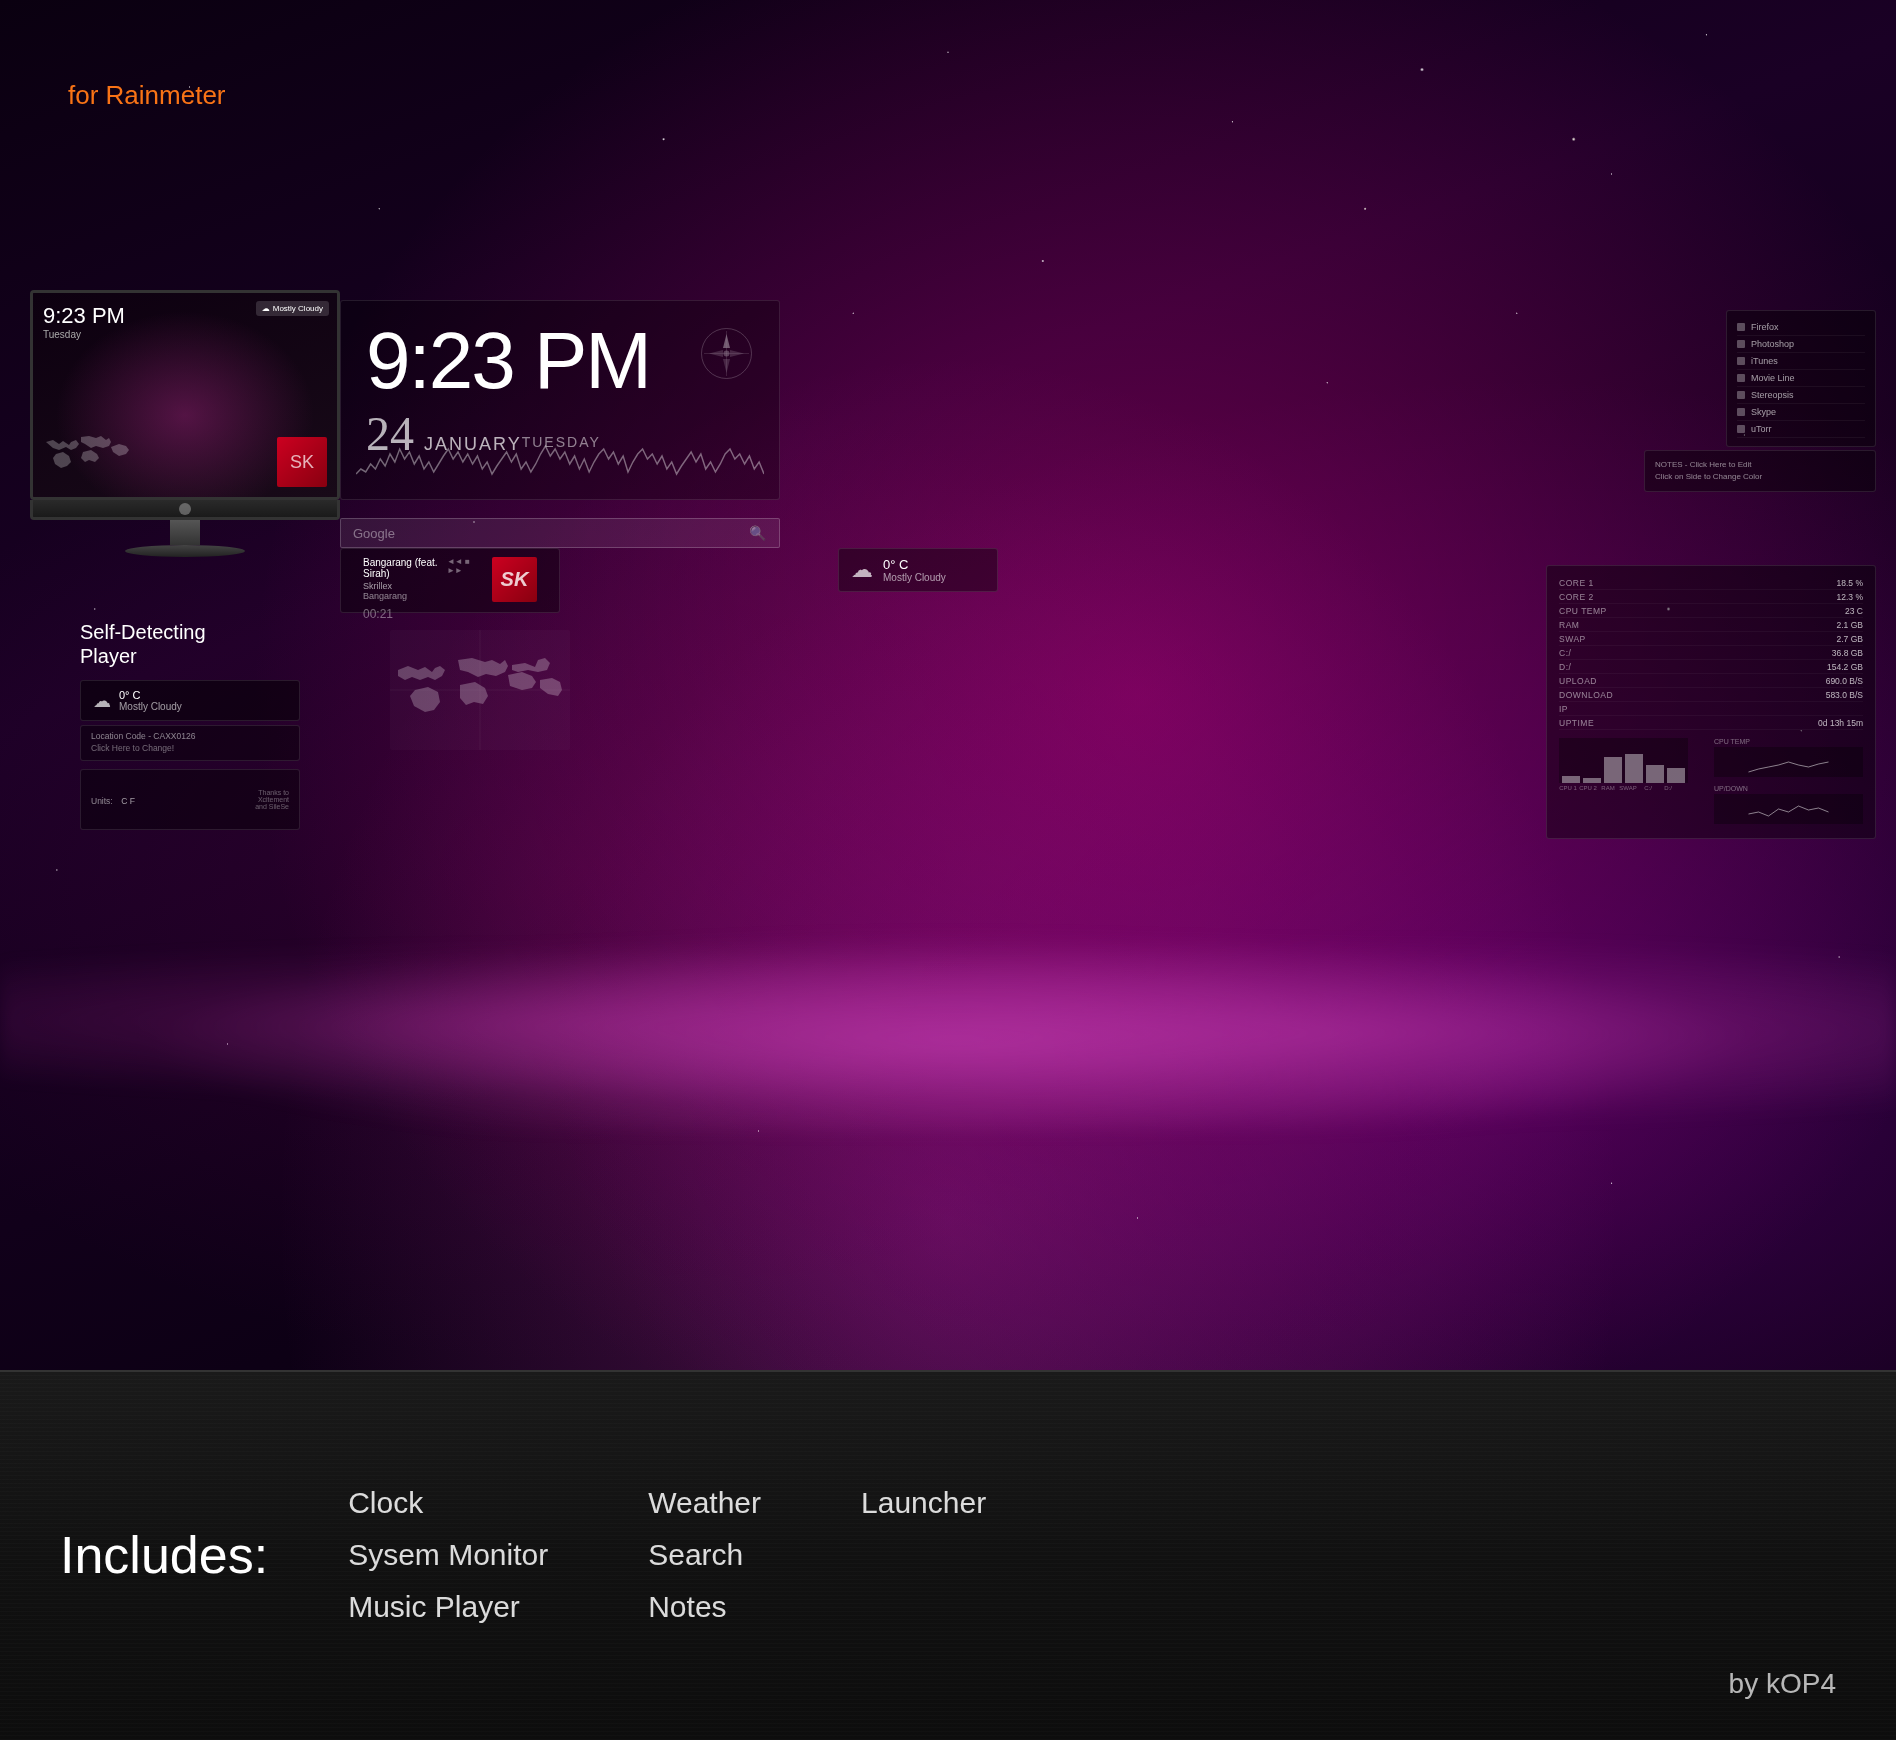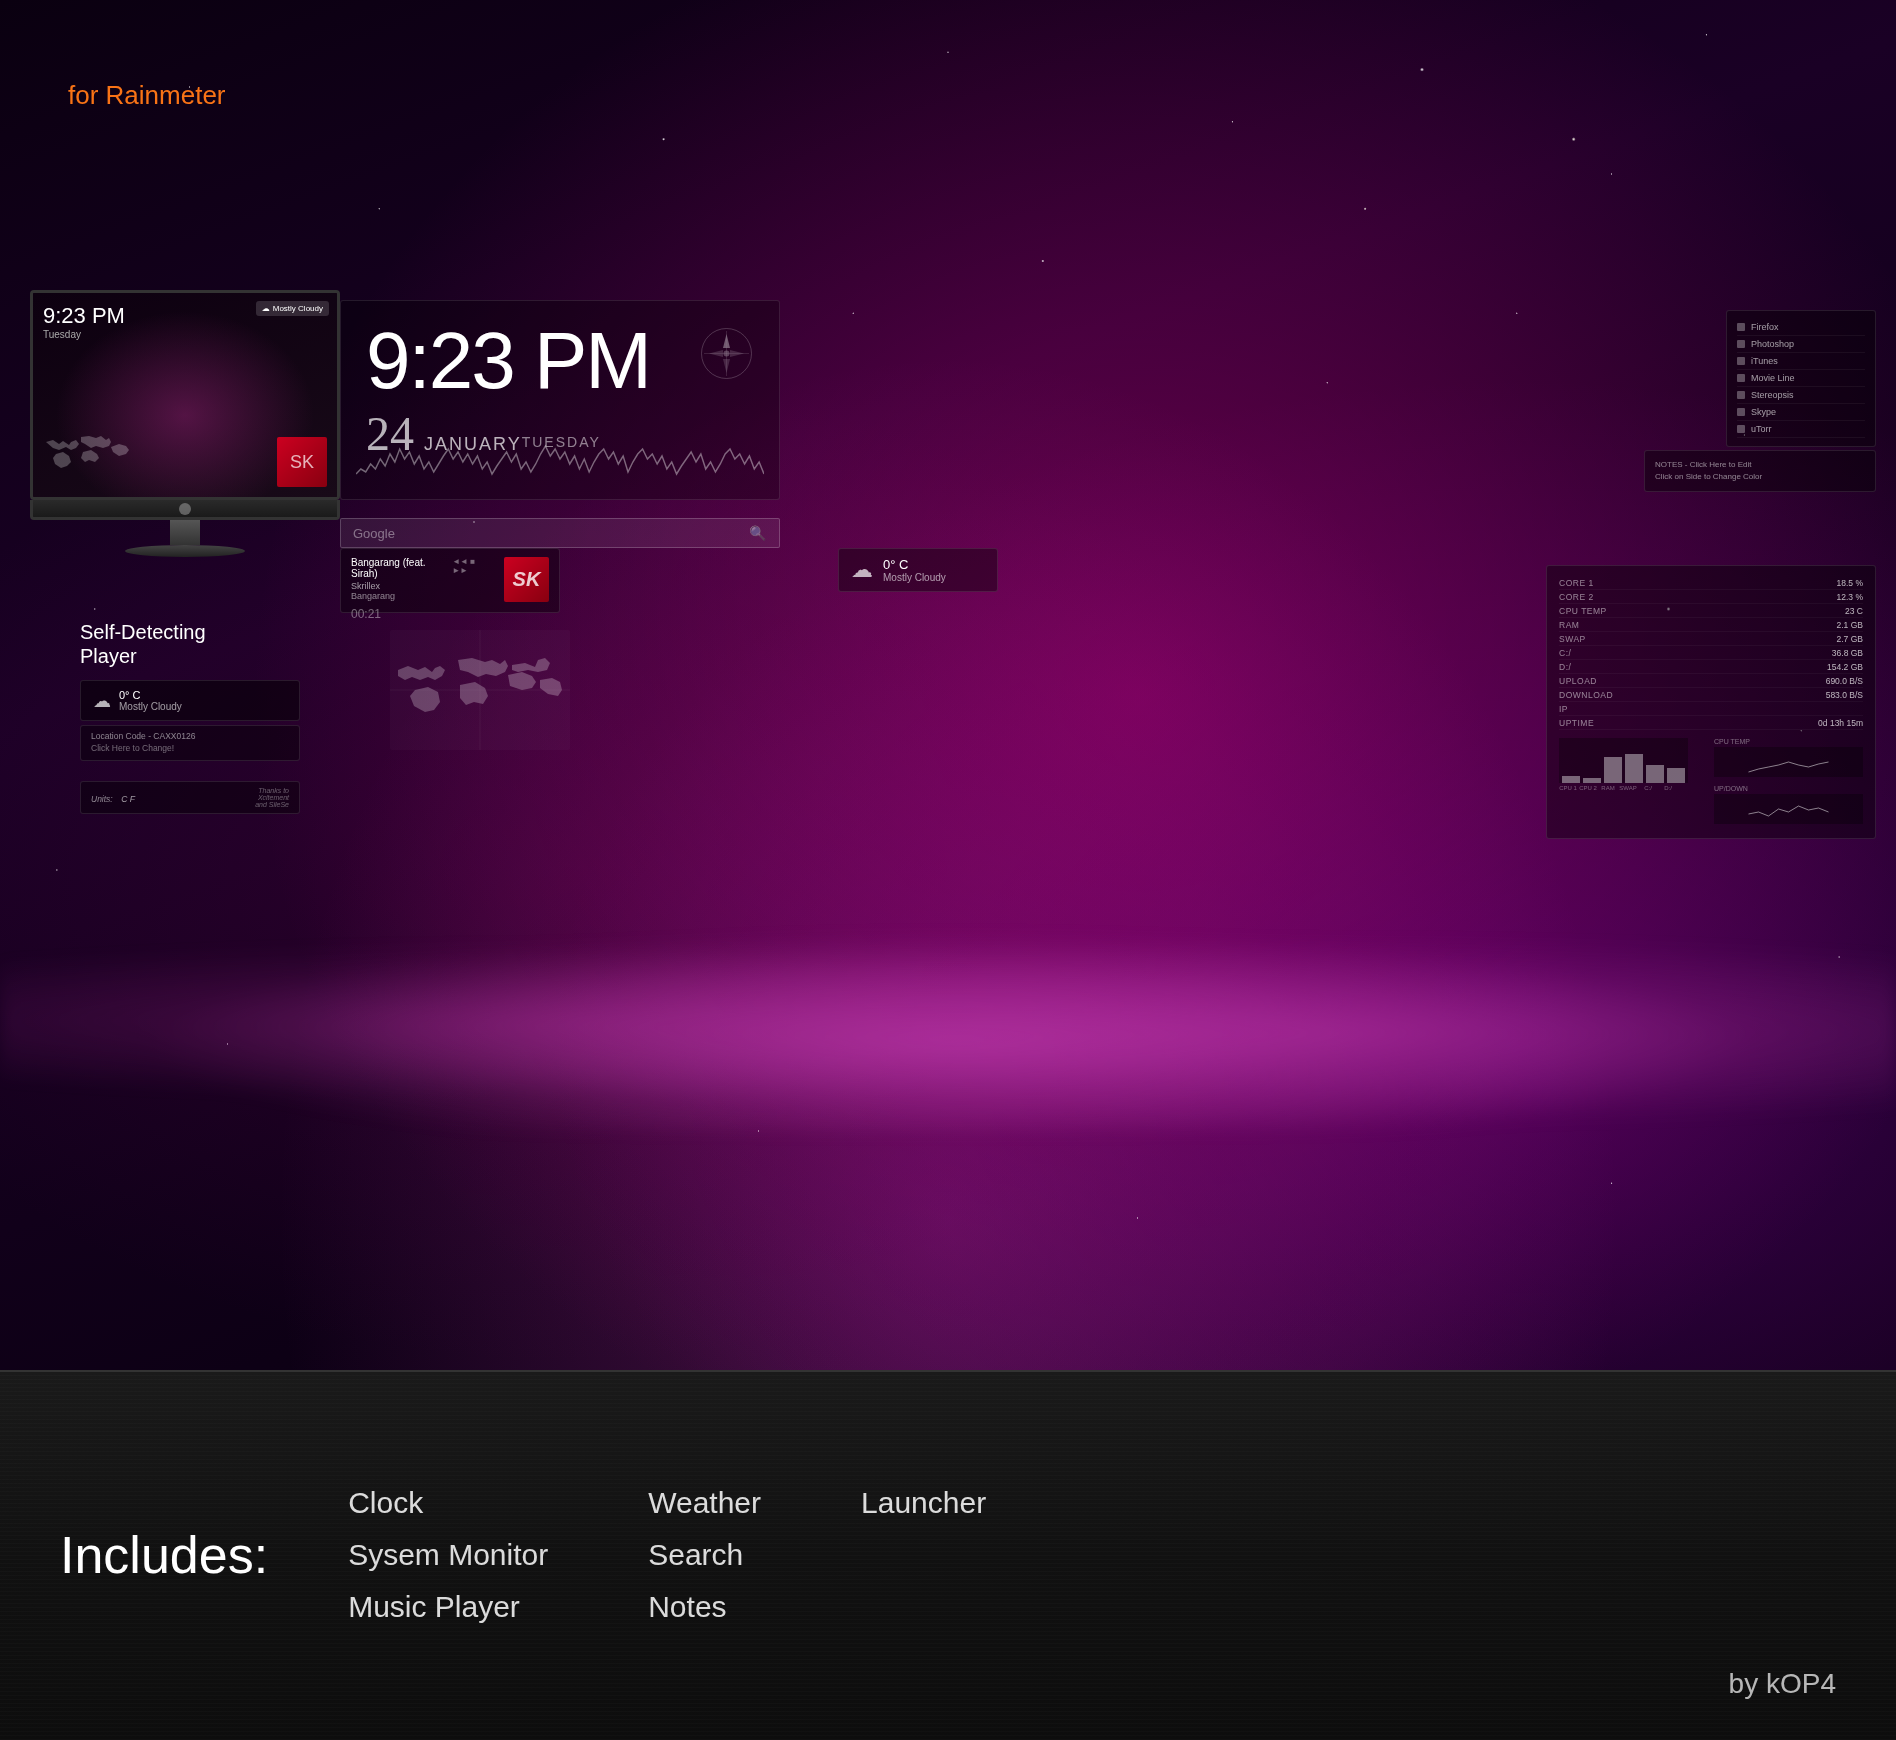--- a/index.html
+++ b/index.html
@@ -334,21 +334,21 @@
     
     .music-player {
       position: absolute;
       top: 540px;
       left: 340px;
       width: 220px;
       height: 65px;
       background: rgba(0,0,0,0.4);
       border: 1px solid rgba(255,255,255,0.1);
       border-radius: 3px;
-      padding: 8px 10px;
+      padding: 8px 22px;
       display: flex;
       gap: 12px;
     }
 
     .music-info {
       flex: 1;
     }
 
     .music-title {
       font-size: 10px;
@@ -598,26 +598,25 @@
       padding: 5px 10px;
       font-size: 8.5px;
       color: rgba(255,255,255,0.5);
       line-height: 1.4;
     }
 
     .weather-units {
       background: rgba(0,0,0,0.4);
       border: 1px solid rgba(255,255,255,0.1);
       border-radius: 3px;
-      padding: 5px 10px;
-      margin-top: 20px;
+      padding: 19px 10px;
+      margin-top: 8px;
       display: flex;
       justify-content: space-between;
       align-items: center;
-      font-style: italic;
     }
 
     .weather-units-label {
       font-size: 8.5px;
       color: rgba(255,255,255,0.5);
     }
 
     .weather-units-thanks {
       font-size: 7px;
       color: rgba(255,255,255,0.35);

